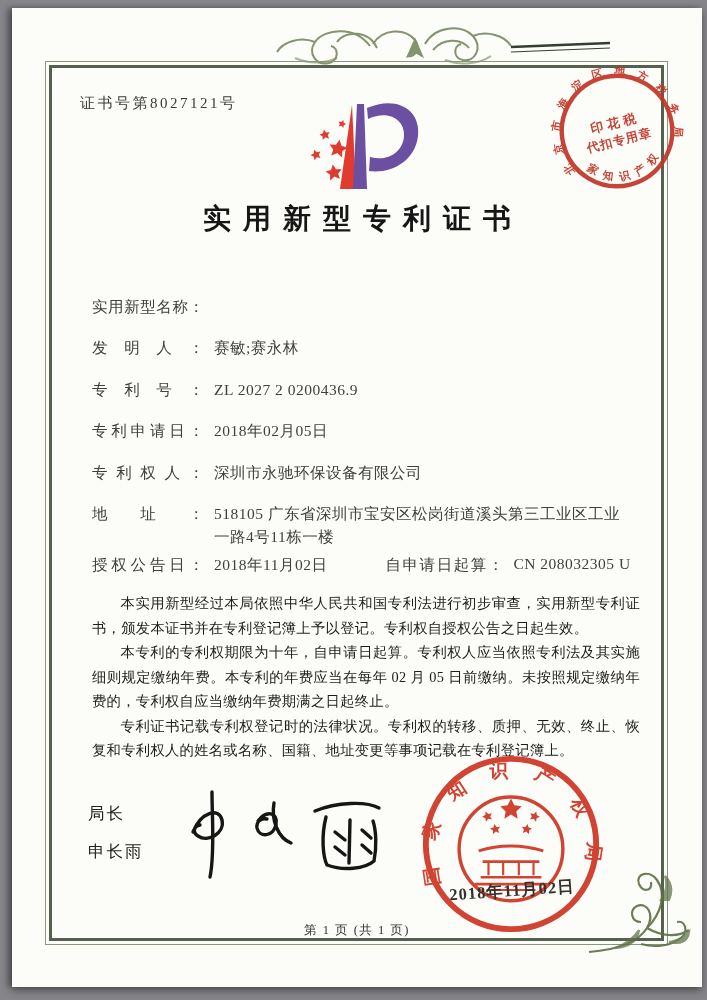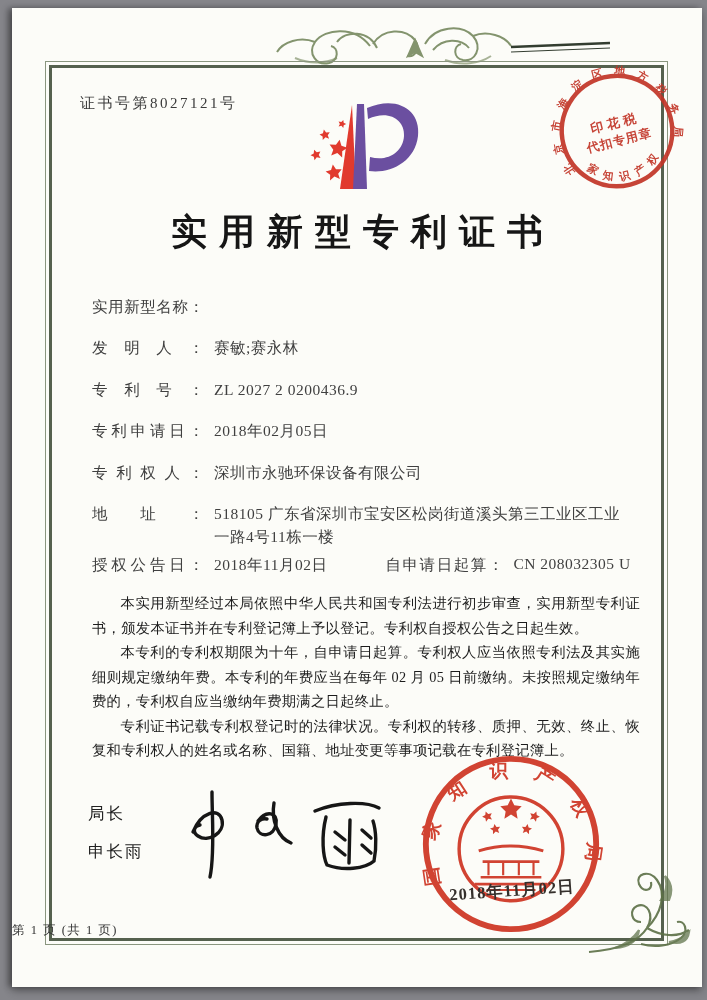--- a/index.html
+++ b/index.html
@@ -5,42 +5,42 @@
   html,body{margin:0;padding:0;}
   body{background:#7e7e80;font-family:"Liberation Serif","DejaVu Serif",serif;}
   .stage{position:relative;width:707px;height:1000px;overflow:hidden;background:#85858a;}
   .paper{position:absolute;left:12px;top:0;right:5px;bottom:13px;background:#fcfcf8;
          box-shadow:-4px 0 6px rgba(0,0,0,.35), 0 4px 8px rgba(0,0,0,.3);margin-top:8px;}
   .frame{position:absolute;left:33px;top:53px;width:623px;height:884px;
          border:1px solid #8a967f;padding:3px;box-sizing:border-box;}
   .frame-inner{width:100%;height:100%;border:3px solid #55614e;box-sizing:border-box;}
   .cert-no{position:absolute;left:68px;top:86px;font-size:15px;letter-spacing:2.5px;color:#3a3a3a;}
   .logo{position:absolute;left:285px;top:86px;width:150px;height:104px;}
-  .title{position:absolute;left:0;right:0;top:200px;text-align:center;
-         font-size:36px;font-weight:700;letter-spacing:12px;text-indent:12px;color:#161616;}
+  .title{position:absolute;left:0;right:0;top:192px;text-align:center;
+         font-size:28px;font-weight:700;letter-spacing:12px;text-indent:12px;color:#161616;}
   .fields{position:absolute;left:80px;top:288px;width:548px;font-size:15.5px;color:#404040;}
   .frow{display:flex;margin-bottom:19px;line-height:1.45;}
   .frow.addr{margin-bottom:7px;}
   .flabel{display:inline-block;width:112px;flex:0 0 112px;text-align:justify;text-align-last:justify;}
   .fvalue{margin-left:10px;letter-spacing:.5px;}
   .fvalue.addr{max-width:420px;}
   .grant-row{display:flex;}
   .pair{display:flex;}
   .pair2{margin-left:58px;}
   .flabel2{display:inline-block;width:118px;flex:0 0 118px;text-align:justify;text-align-last:justify;}
   .paras{position:absolute;left:80px;top:583px;width:548px;font-size:14.3px;color:#1c1c1c;}
   .paras p{margin:0;text-indent:2em;line-height:1.72;letter-spacing:.3px;text-align:justify;}
   .sign-role{position:absolute;left:76px;top:795px;font-size:16.5px;color:#222;letter-spacing:2px;}
   .sign-name{position:absolute;left:76px;top:833px;font-size:16.5px;color:#222;letter-spacing:2px;}
   .signature{position:absolute;left:153px;top:772px;width:235px;height:105px;}
   .tax-stamp{position:absolute;left:536px;top:54px;width:138px;height:138px;opacity:.92;}
   .office-seal{position:absolute;left:406px;top:743px;width:186px;height:186px;opacity:.95;}
   .seal-date{position:absolute;left:410px;top:872px;width:180px;text-align:center;
              font-size:16.5px;color:#35302c;letter-spacing:1px;transform:rotate(-4deg);font-weight:600;}
-  .footer{position:absolute;left:0;right:0;top:914px;font-size:12.5px;color:#333;letter-spacing:1.5px;}
+  .footer{position:absolute;left:0;right:0;top:914px;text-align:center;font-size:12.5px;color:#333;letter-spacing:1.5px;}
   .ornament-top{position:absolute;left:253px;top:8px;width:345px;height:60px;}
   .ornament-corner{position:absolute;left:573px;top:848px;width:118px;height:108px;}
   .seal-ring-text{font-size:19px;font-weight:700;letter-spacing:25px;}
   .tax-arc-top{font-size:11px;font-weight:700;letter-spacing:11px;}
   .tax-arc-bottom{font-size:11px;font-weight:700;letter-spacing:7px;}
   .tax-center1{font-size:13px;font-weight:700;letter-spacing:4px;}
   .tax-center2{font-size:12.5px;font-weight:700;letter-spacing:1px;}
 </style>
 </head>
 <body>

